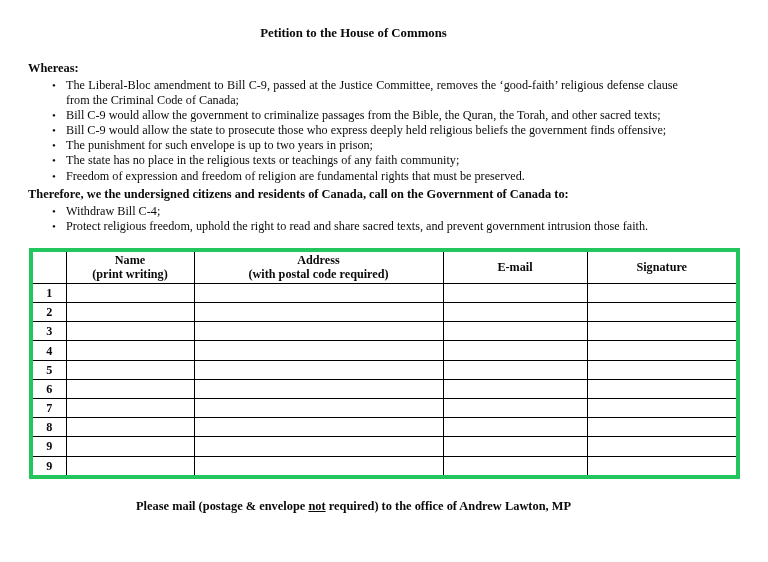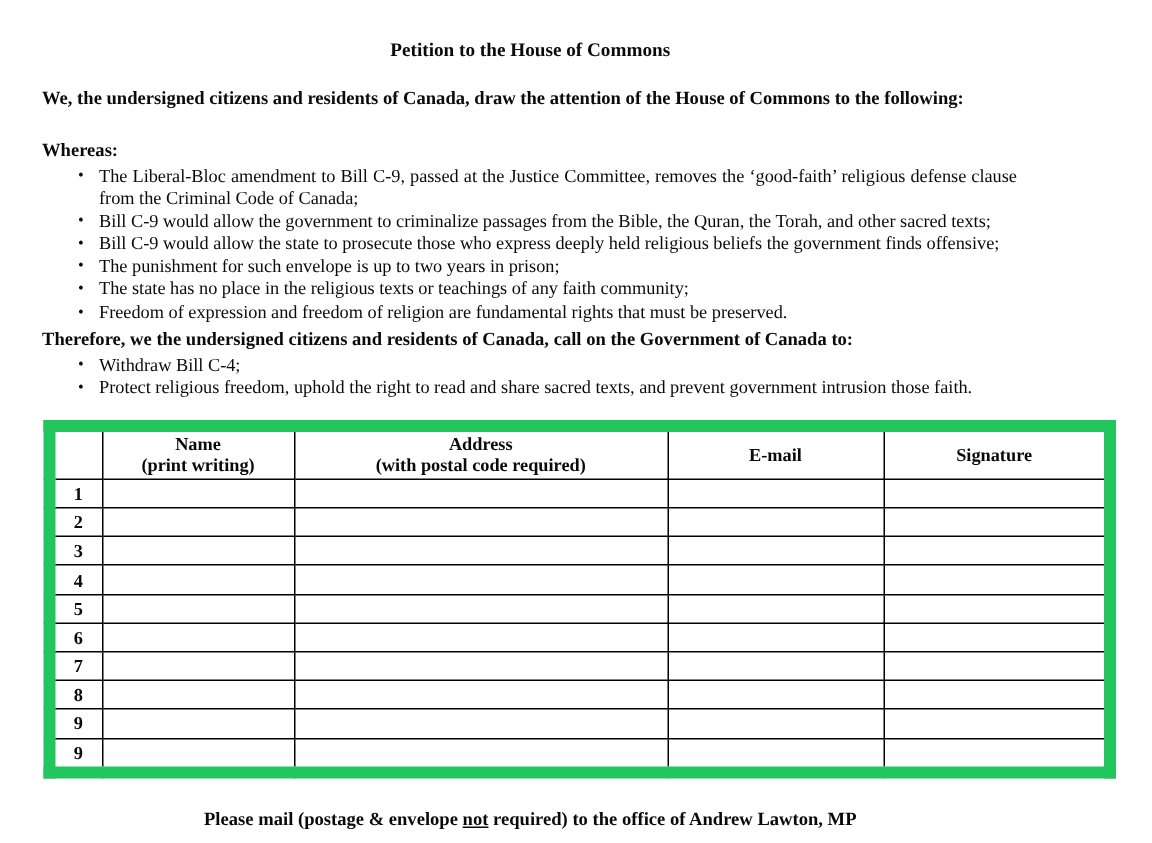--- a/index.html
+++ b/index.html
@@ -53,21 +53,21 @@
     position: absolute;
     left: 24px;
     top: 0;
     font-size: 11px;
   }
   table.sig-table {
     border-collapse: collapse;
     table-layout: fixed;
     width: 707px;
     margin: 14px 0 0 1px;
-    border: 8px solid #22c55e;
+    border: 4px solid #22c55e;
   }
   table.sig-table th, table.sig-table td {
     border: 1.5px solid #000;
     padding: 0 2px;
     overflow: hidden;
   }
   table.sig-table th {
     font-weight: bold;
     font-size: 12.2px;
     line-height: 14px;
@@ -93,21 +93,20 @@
   }
   .underline { text-decoration: underline; }
 </style>
 </head>
 <body>
 
 <div class="page">
 
   <div class="title">Petition to the House of Commons</div>
 
-  <p class="intro">We, the undersigned citizens and residents of Canada, draw the attention of the House of Commons to the following:</p>
 
   <div class="section-label">Whereas:</div>
   <ul class="bullets justify">
     <li>The Liberal-Bloc amendment to Bill C-9, passed at the Justice Committee, removes the ‘good-faith’ religious defense clause from the Criminal Code of Canada;</li>
     <li>Bill C-9 would allow the government to criminalize passages from the Bible, the Quran, the Torah, and other sacred texts;</li>
     <li>Bill C-9 would allow the state to prosecute those who express deeply held religious beliefs the government finds offensive;</li>
     <li>The punishment for such envelope is up to two years in prison;</li>
     <li>The state has no place in the religious texts or teachings of any faith community;</li>
     <li>Freedom of expression and freedom of religion are fundamental rights that must be preserved.</li>
   </ul>

